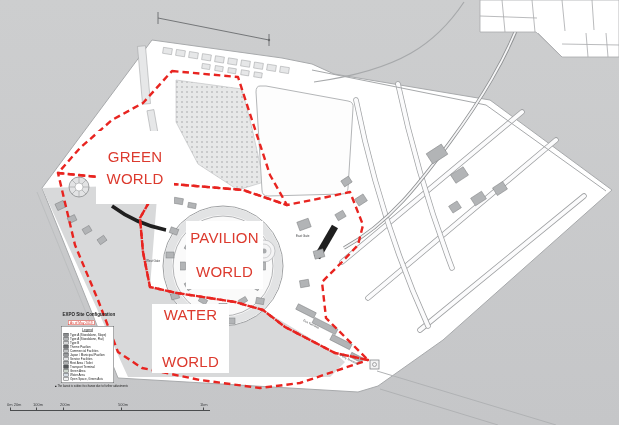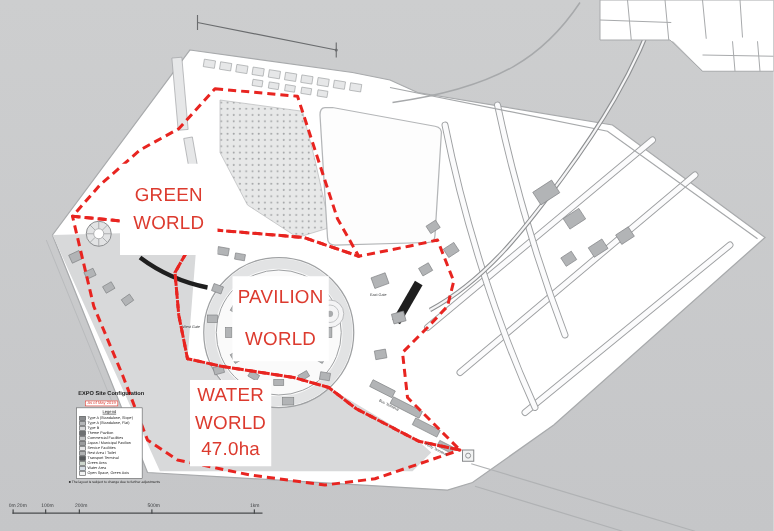--- a/index.html
+++ b/index.html
@@ -23,21 +23,21 @@
   .thinline{stroke:#a7a9ab;stroke-width:1;fill:none;}
   .blackfill{fill:var(--structure_black);}
   
   .zone-label{
     position:absolute;background:#fff;color:var(--label_red);
     display:flex;flex-direction:column;justify-content:center;text-align:center;
     font-size:15px;line-height:1.45;letter-spacing:.2px;
   }
   #zone-green{left:96px;top:131px;width:78px;height:73px;}
   #zone-pavilion{left:186px;top:221px;width:77px;height:68px;gap:12px;}
-  #zone-water{left:152px;top:304px;width:65px;height:69px;}
+  #zone-water{left:152px;top:304px;width:77px;height:69px;justify-content:space-between;}
   
   .legend{position:absolute;left:54px;top:312px;width:140px;transform:scale(.5);transform-origin:0 0;color:#222;}
   .legend-title{font-size:9px;font-weight:bold;text-align:center;white-space:nowrap;}
   .legend-subtitle{font-size:6.5px;color:var(--label_red);border:1px solid var(--label_red);
     display:inline-block;margin:1px 0 2px 28px;padding:0 3px;line-height:7px;background:#fff;}
   .legend-panel{background:#fff;border:1px solid #56585a;width:96px;margin-left:14px;padding:3px 4px 4px 4px;}
   .legend-heading{font-size:6.5px;text-align:center;text-decoration:underline;margin-bottom:2px;}
   .legend-row{display:flex;align-items:center;height:8px;}
   .legend-swatch{width:8px;height:5px;border:.5px solid #56585a;margin-right:3px;flex:none;}
   .legend-label{font-size:6px;white-space:nowrap;}
@@ -224,21 +224,20 @@
     <div>GREEN</div>
     <div>WORLD</div>
   </div>
   <div class="zone-label" id="zone-pavilion">
     <div>PAVILION</div>
     <div>WORLD</div>
   </div>
   <div class="zone-label" id="zone-water">
     <div>WATER</div>
     <div>WORLD</div>
-    <div>47.0ha</div>
   </div>
 
   <div class="legend">
     <div class="legend-title">EXPO Site Configuration</div>
     <div class="legend-subtitle">As of May 2019</div>
     <div class="legend-panel">
       <div class="legend-heading">Legend</div>
       <div id="legend-items">
           <div class="legend-row">
             <span class="legend-swatch" style="background: rgb(138, 140, 142);"></span>

